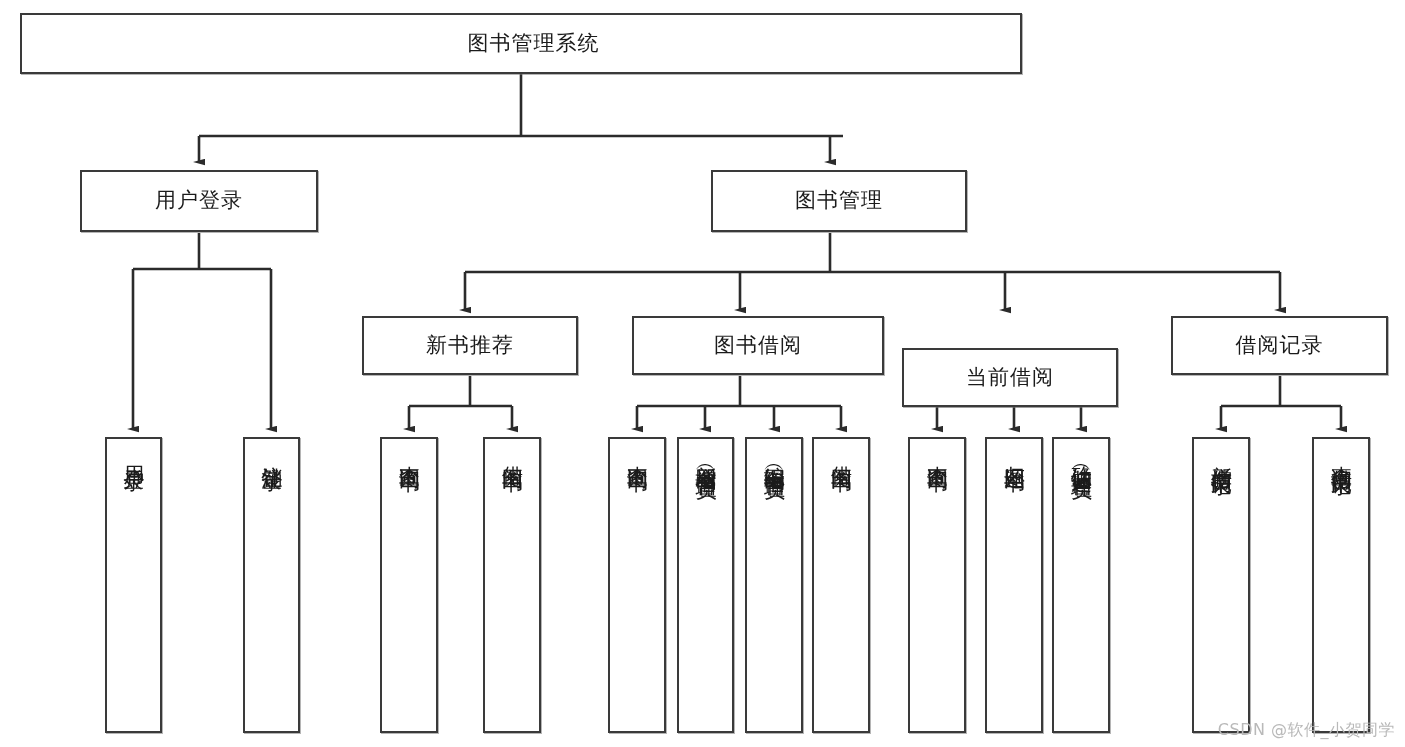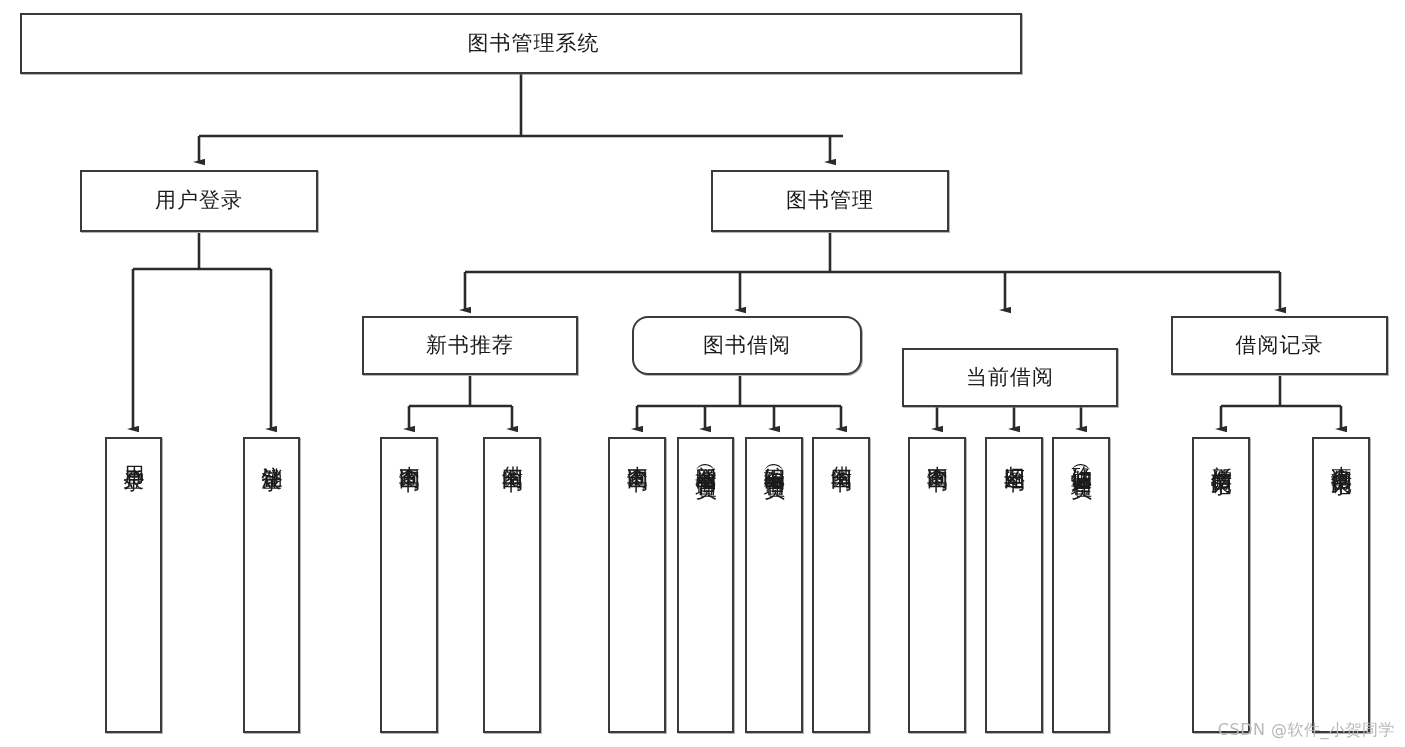--- a/index.html
+++ b/index.html
@@ -75,28 +75,28 @@
     </g>
   </svg>
 
   <div class="nodebox" style="left:20px;top:13px;width:1002px;height:61px;padding-left:25px;">
     <span class="hlabel">图书管理系统</span>
   </div>
 
   <div class="nodebox" style="left:80px;top:170px;width:238px;height:62px;">
     <span class="hlabel">用户登录</span>
   </div>
-  <div class="nodebox" style="left:711px;top:170px;width:238px;height:62px;">
+  <div class="nodebox" style="left:711px;top:170px;width:256px;height:62px;">
     <span class="hlabel">图书管理</span>
   </div>
 
   <div class="nodebox" style="left:362px;top:316px;width:216px;height:59px;">
     <span class="hlabel">新书推荐</span>
   </div>
-  <div class="nodebox" style="left:632px;top:316px;width:230px;height:59px;border-radius:16px;">
+  <div class="nodebox" style="left:632px;top:316px;width:252px;height:59px;">
     <span class="hlabel">图书借阅</span>
   </div>
   <div class="nodebox" style="left:902px;top:316px;width:216px;height:59px;margin-top:32px;">
     <span class="hlabel">当前借阅</span>
   </div>
   <div class="nodebox" style="left:1171px;top:316px;width:217px;height:59px;justify-content:center;">
     <span class="hlabel">借阅记录</span>
   </div>
 
   <div class="nodebox vbox" style="left:105px;top:437px;width:57px;height:296px;">

